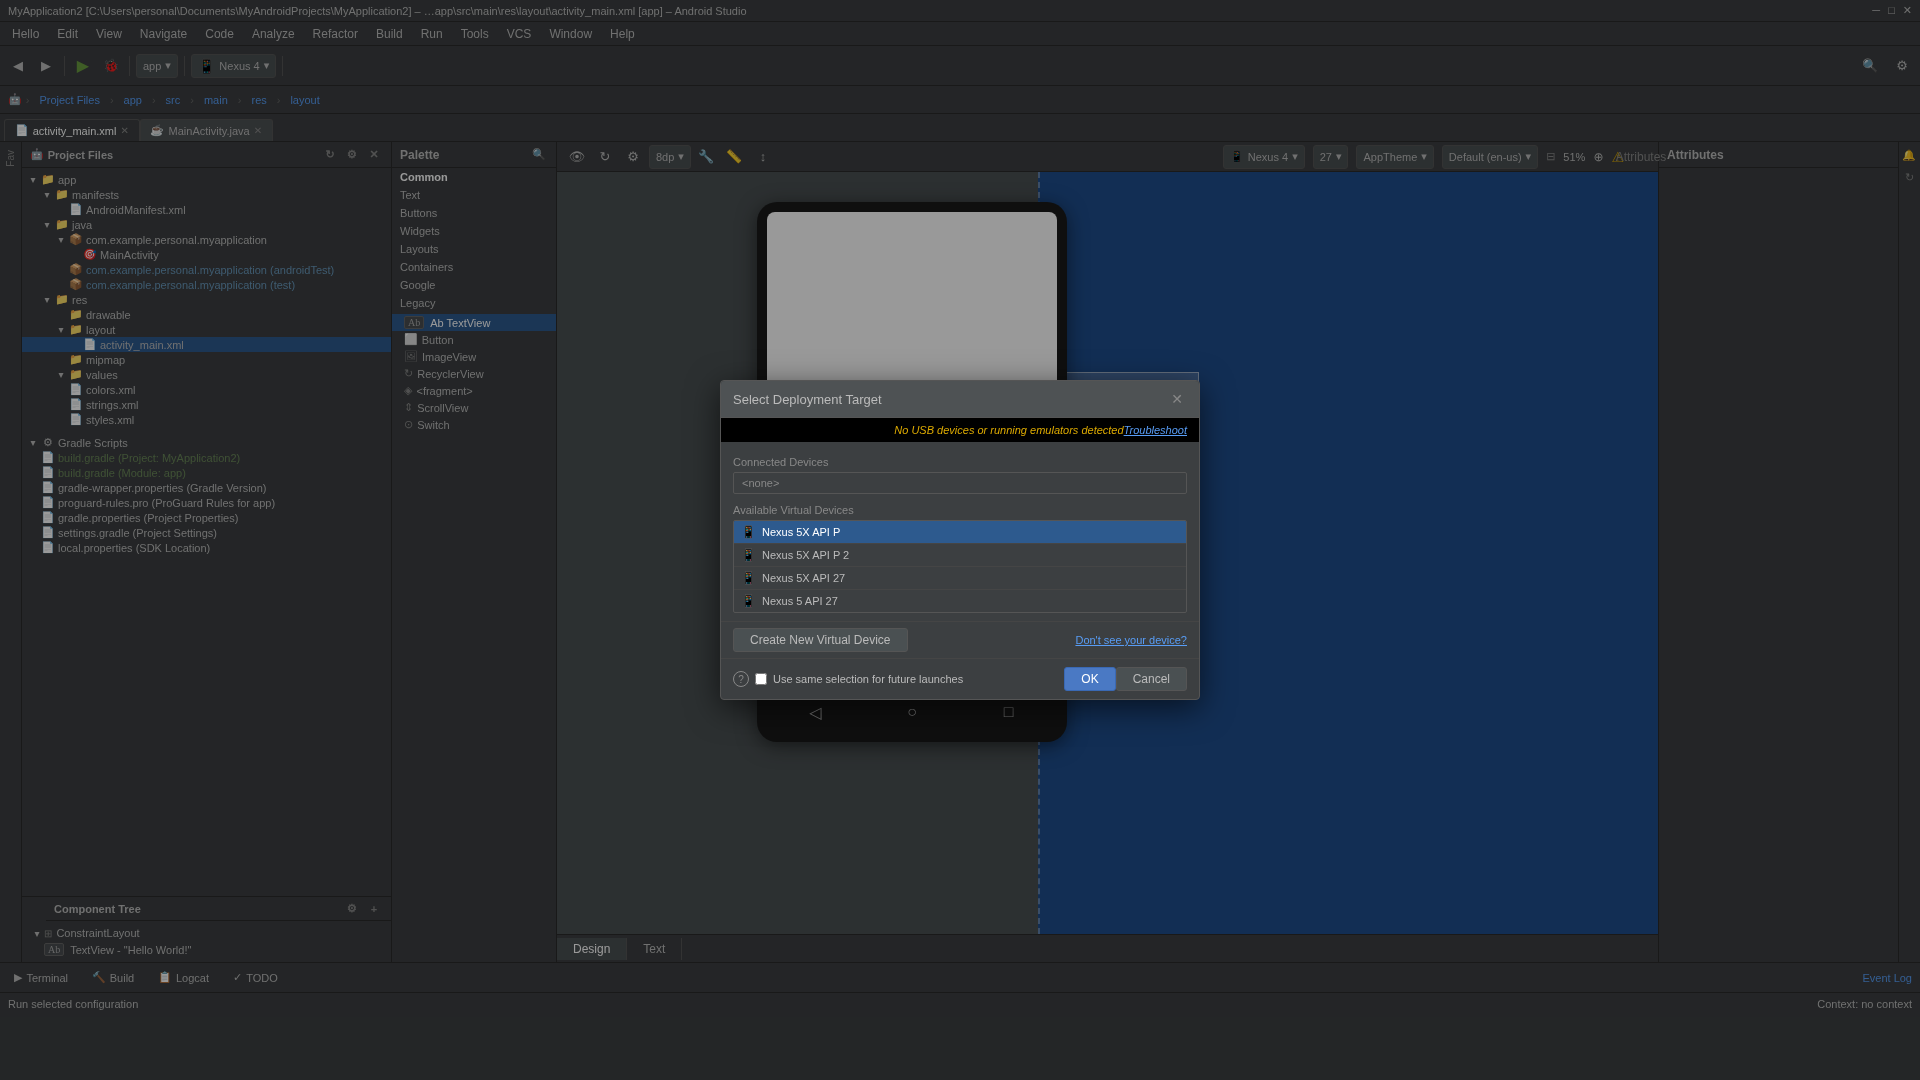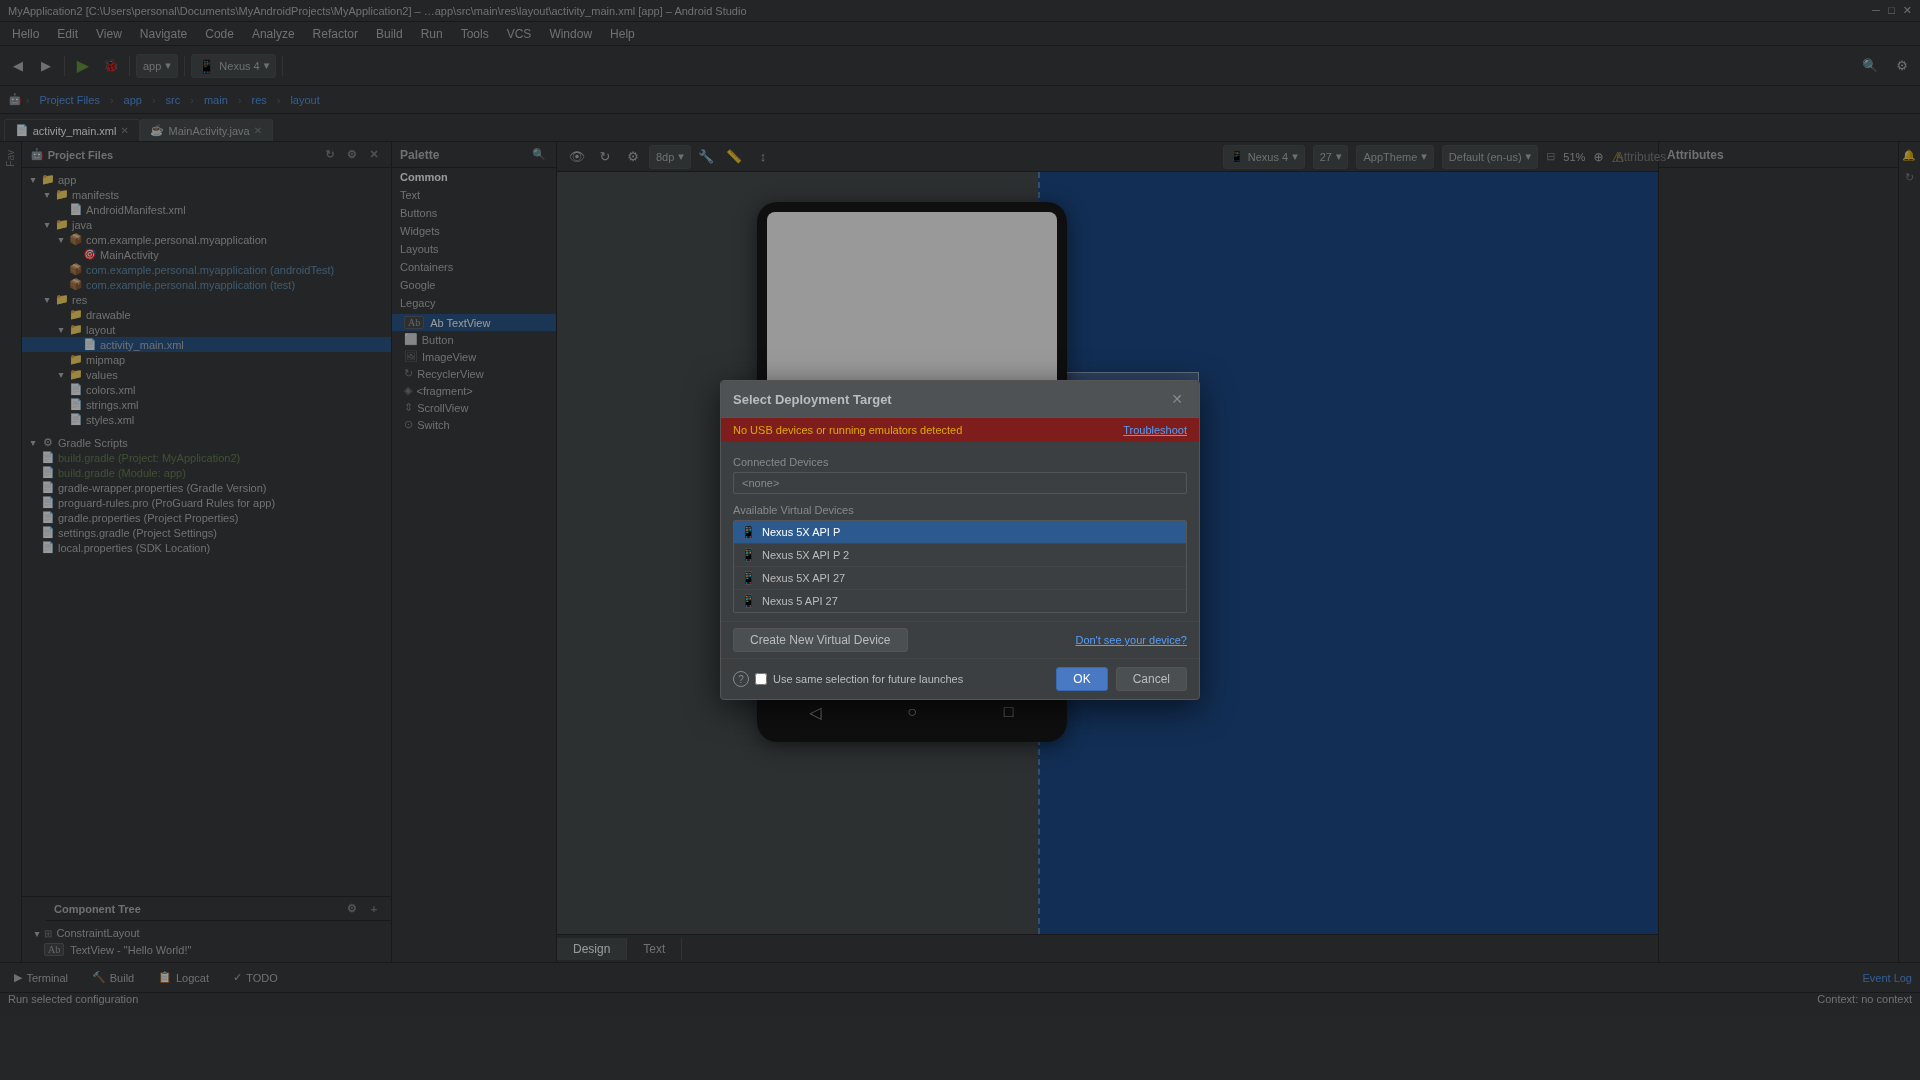--- a/index.html
+++ b/index.html
@@ -328,20 +328,21 @@
       cursor: pointer;
       border-right: 1px solid #555;
     }
     .design-tab.active { background: #4a5052; color: white; }
 
     
     .status-bar {
       height: 22px;
       background: #3c3f41;
       display: flex;
+      align-items: center;
       padding: 0 8px;
       gap: 23px;
       border-top: 1px solid #2b2b2b;
       font-size: 11px;
     }
 
     
     .modal-overlay {
       position: absolute;
       top: 0; left: 0; right: 0; bottom: 0;
@@ -362,38 +363,39 @@
       background: #4e5254;
       padding: 8px 12px;
       display: flex;
       align-items: center;
       justify-content: space-between;
       border-bottom: 1px solid #555;
       border-radius: 4px 4px 0 0;
     }
     .modal-header-title {
       font-size: 13px;
-      font-weight: bold;
+      font-weight: normal;
       color: #bbbbbb;
     }
     .modal-close {
       cursor: pointer;
       font-size: 14px;
       color: #888;
       width: 20px; height: 20px;
       display: flex; align-items: center; justify-content: center;
     }
     .modal-warning {
-      background: #7f1d1d;
+      background: #000000;
       padding: 6px 12px;
       display: flex;
       align-items: center;
-      justify-content: space-between;
+      justify-content: flex-end;
       font-size: 11px;
       color: #ddaa00;
+      font-style: italic;
     }
     .modal-warning-link {
       color: #589df6;
       cursor: pointer;
       text-decoration: underline;
     }
     .modal-body { padding: 8px 12px; }
     .modal-section-title {
       font-size: 11px;
       color: #888;
@@ -433,21 +435,20 @@
       border-top: 1px solid #454545;
     }
     .modal-footer-left {
       display: flex;
       align-items: center;
       gap: 6px;
       font-size: 11px;
     }
     .modal-footer-right {
       display: flex;
-      gap: 8px;
     }
     .modal-btn {
       padding: 4px 16px;
       font-size: 12px;
       border-radius: 3px;
       cursor: pointer;
       border: 1px solid #555;
     }
     .modal-btn-create {
       background: #4a5052;

